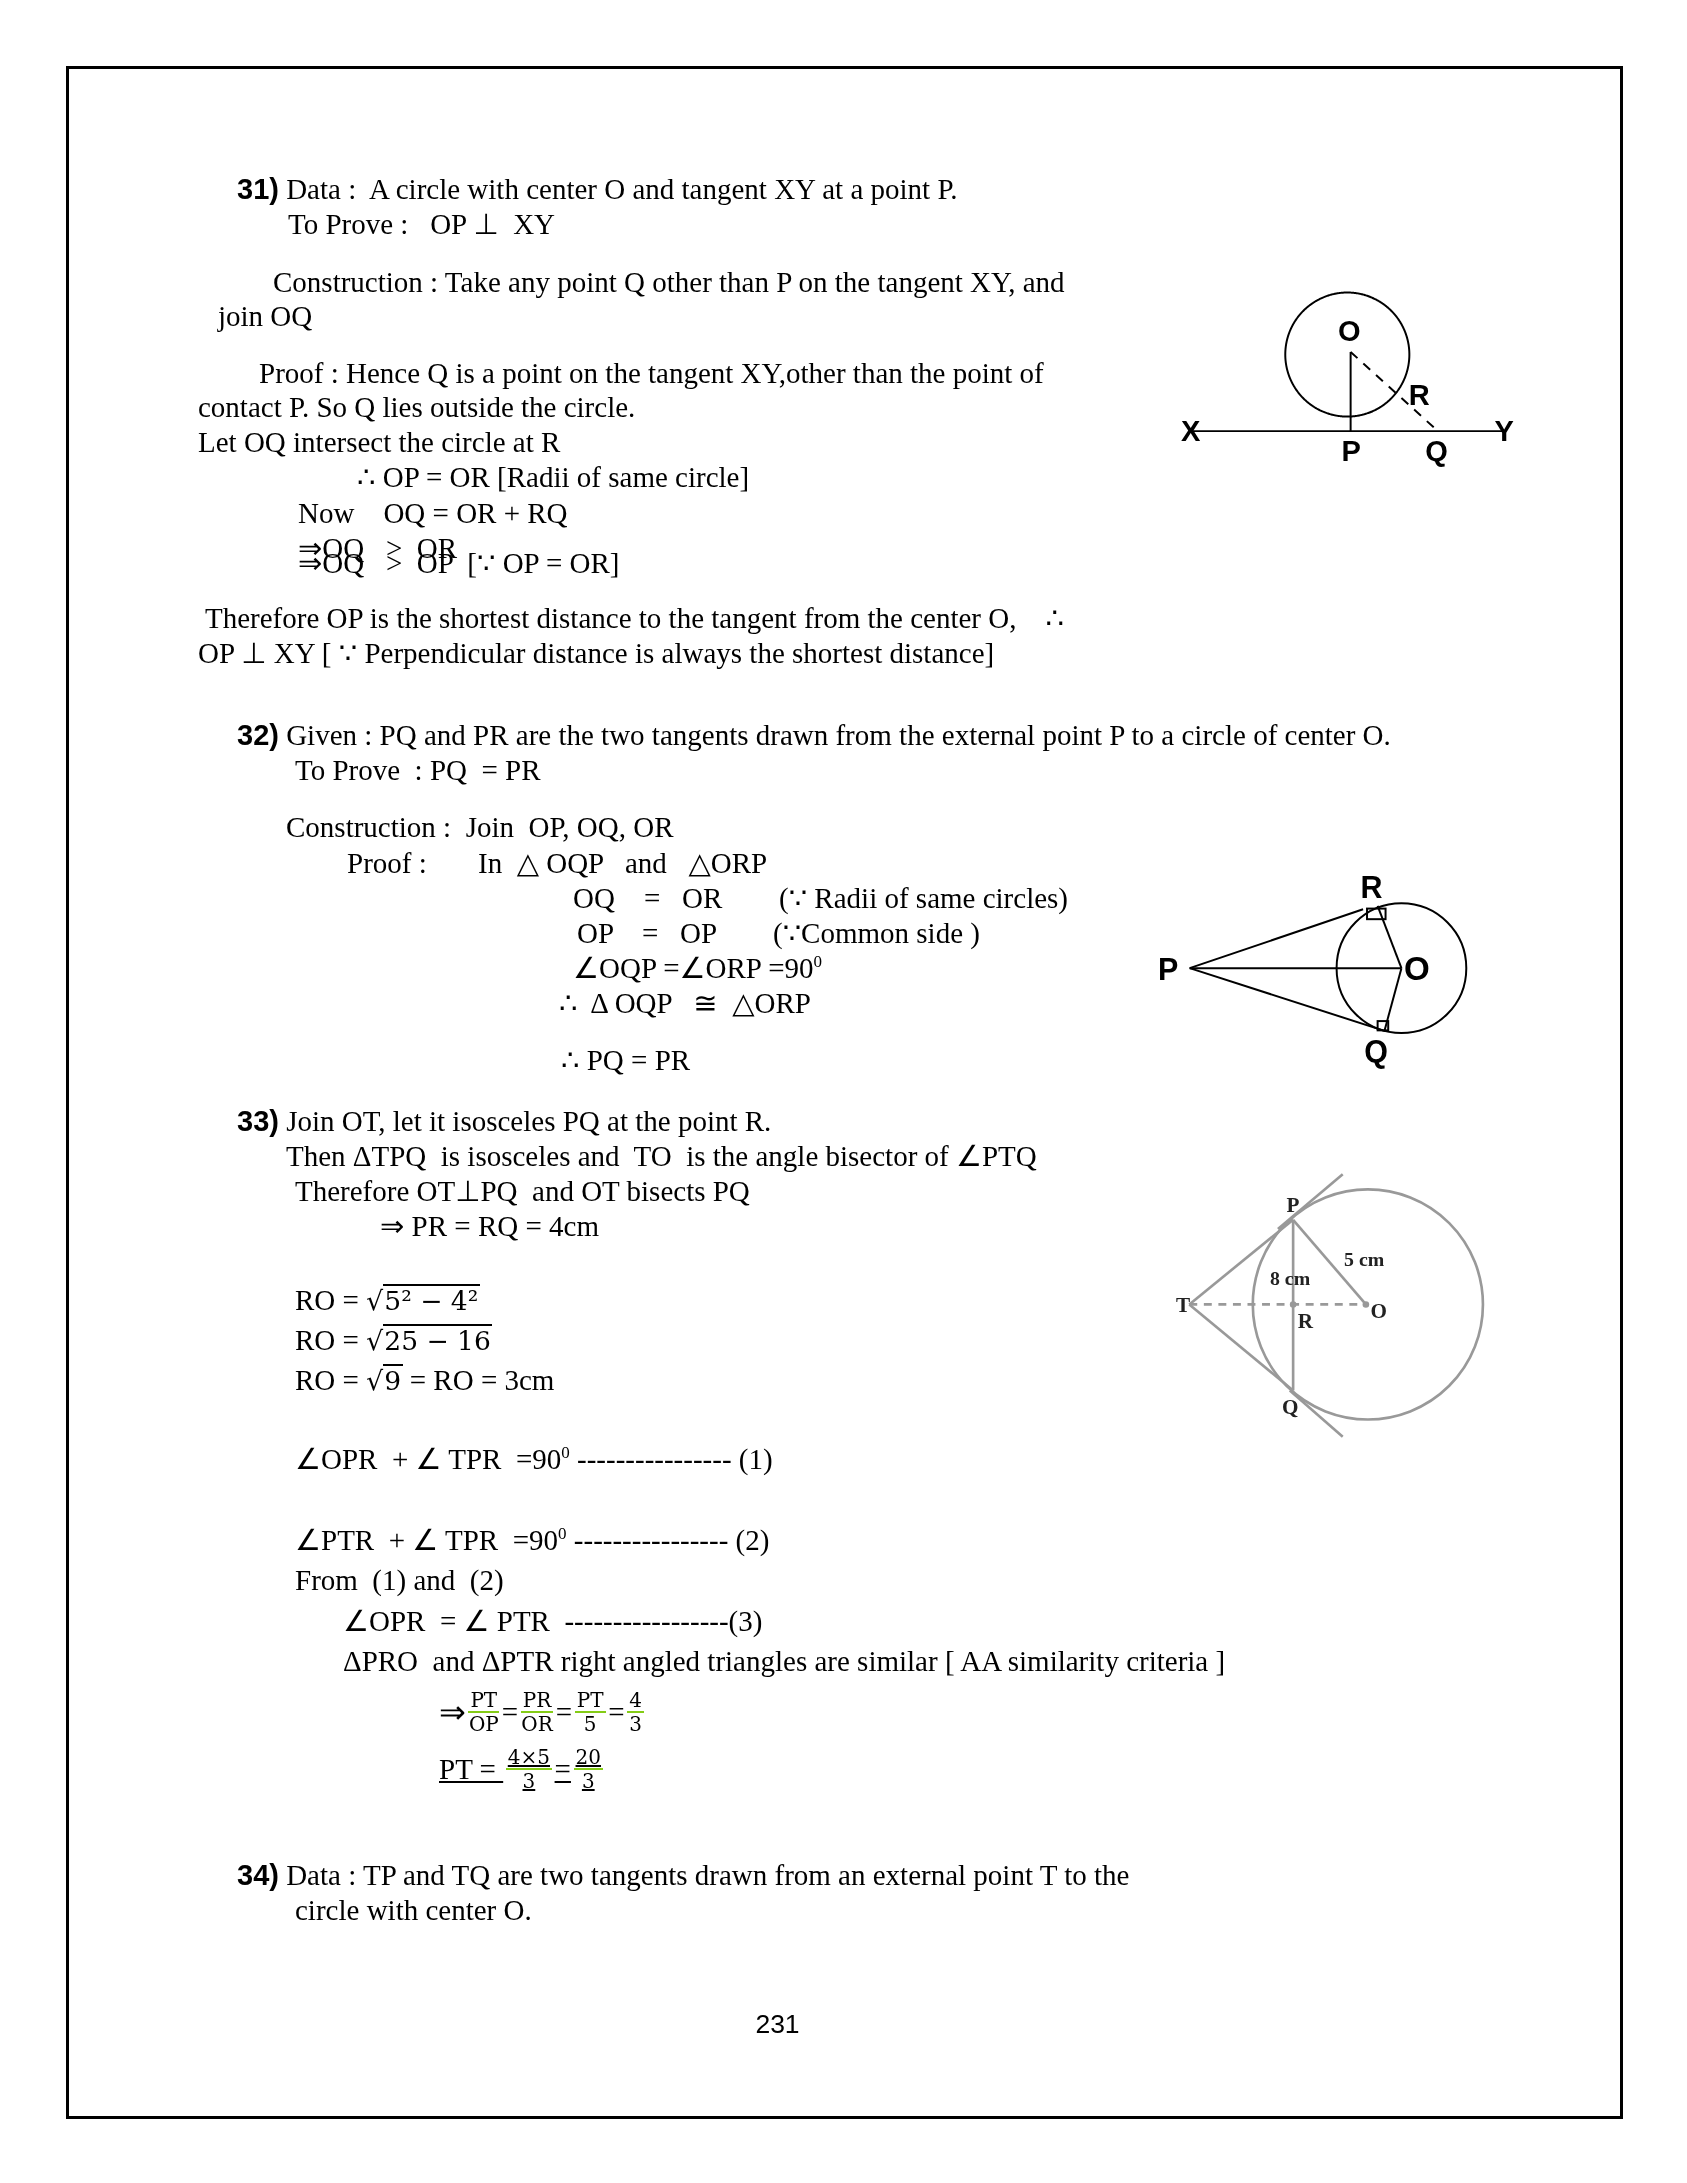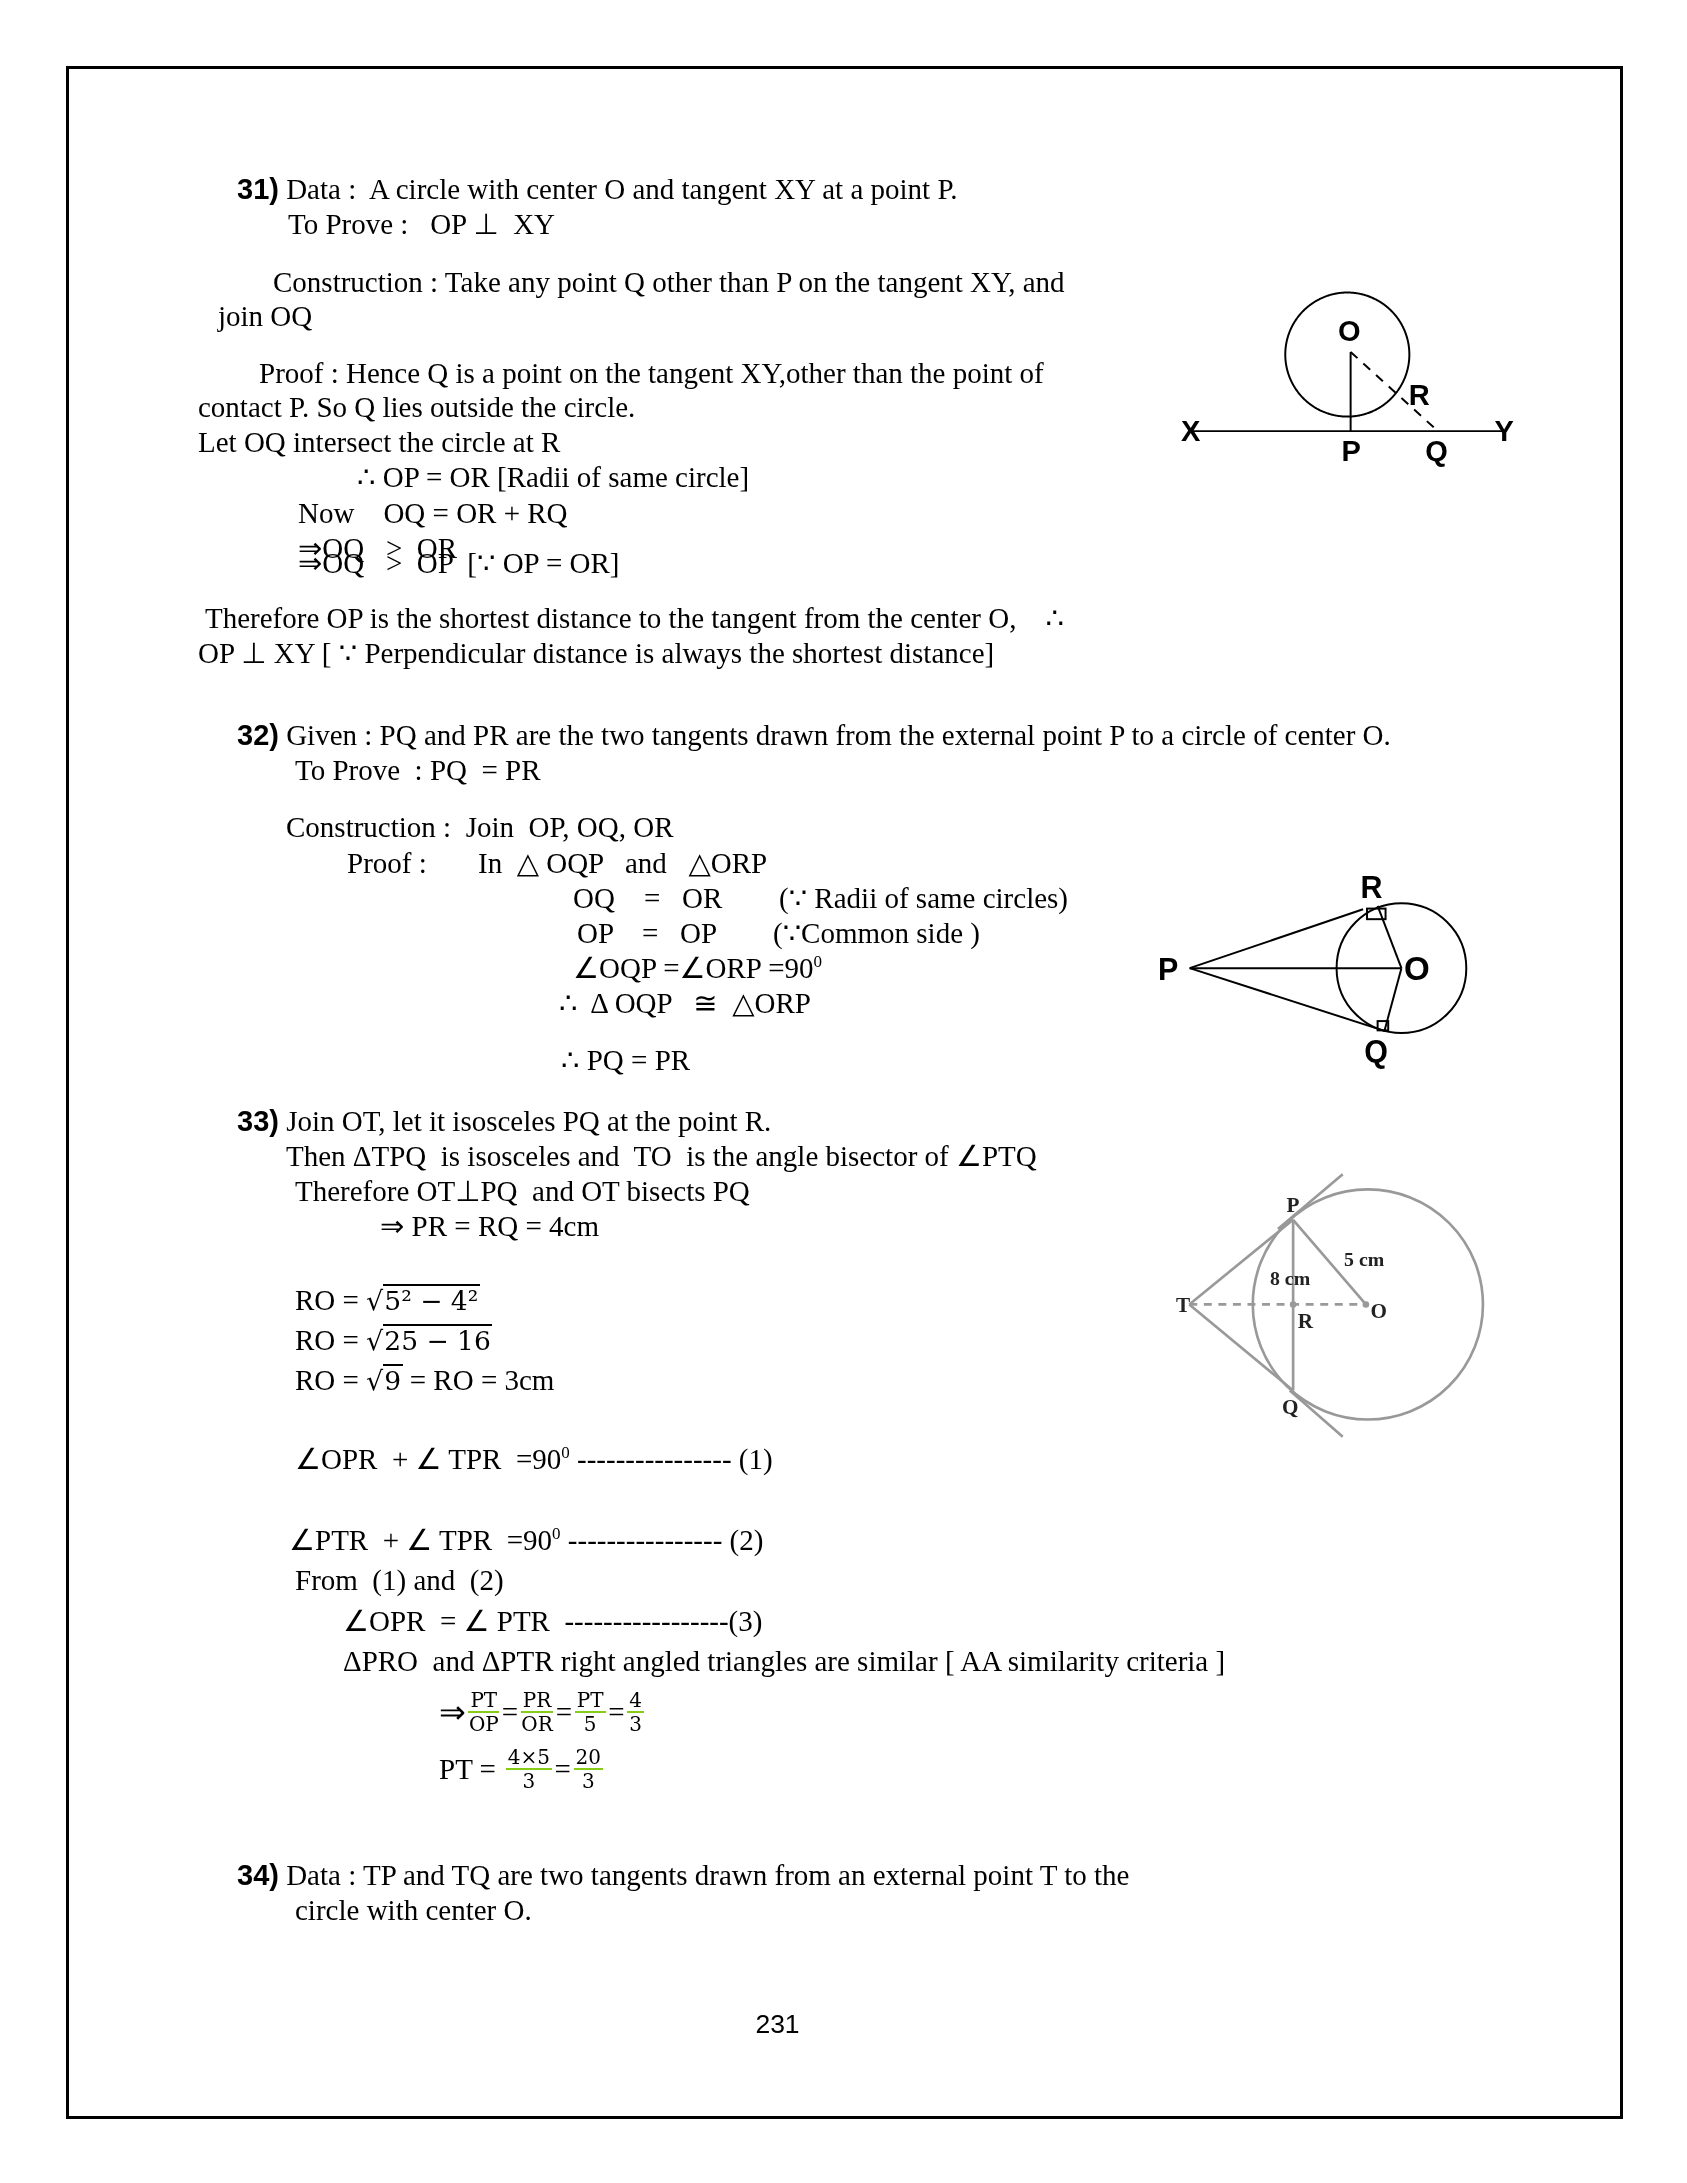--- a/index.html
+++ b/index.html
@@ -89,36 +89,36 @@
   <div class="ln" style="left:237px;top:1104px;"><span class="qn">33)</span><span> Join OT, let it isosceles PQ at the point R.</span></div>
   <div class="ln" style="left:286px;top:1139px;">Then ΔTPQ  is isosceles and  TO  is the angle bisector of ∠PTQ</div>
   <div class="ln" style="left:295px;top:1174px;">Therefore OT⊥PQ  and OT bisects PQ</div>
   <div class="ln" style="left:380px;top:1209px;">⇒ PR = RQ = 4cm</div>
 
   <div class="ln" style="left:295px;top:1283px;"><span>RO = </span><span class="math">√<span class="sqrt">5² − 4²</span></span></div>
   <div class="ln" style="left:295px;top:1323px;"><span>RO = </span><span class="math">√<span class="sqrt">25 − 16</span></span></div>
   <div class="ln" style="left:295px;top:1363px;"><span>RO = </span><span class="math">√<span class="sqrt">9</span></span><span> = RO = 3cm</span></div>
 
   <div class="ln" style="left:295px;top:1442px;"><span>∠OPR  + ∠ TPR  =90</span><sup>0</sup><span> ---------------- (1)</span></div>
-  <div class="ln" style="left:289px;top:1523px;font-family:Liberation Serif, serif;"><span>∠PTR  + ∠ TPR  =90</span><sup>0</sup><span> ---------------- (2)</span></div>
+  <div class="ln" style="left:295px;top:1523px;font-family:Liberation Serif, serif;"><span>∠PTR  + ∠ TPR  =90</span><sup>0</sup><span> ---------------- (2)</span></div>
   <div class="ln" style="left:295px;top:1563px;">From  (1) and  (2)</div>
   <div class="ln" style="left:343px;top:1604px;">∠OPR  = ∠ PTR  -----------------(3)</div>
   <div class="ln" style="left:343px;top:1644px;">ΔPRO  and ΔPTR right angled triangles are similar [ AA similarity criteria ]</div>
 
   <div class="ln" style="left:439px;top:1684px;height:56px;display:flex;align-items:center;">
     <span style="font-size:32px">⇒</span>
     <span class="frac"><span class="num">PT</span><span>OP</span></span>
     <span>=</span>
     <span class="frac"><span class="num">PR</span><span>OR</span></span>
     <span>=</span>
     <span class="frac"><span class="num">PT</span><span>5</span></span>
     <span>=</span>
     <span class="frac"><span class="num">4</span><span>3</span></span>
   </div>
-  <div class="ln" style="left:439px;top:1741px;height:56px;display:flex;align-items:center;">
+  <div class="ln" style="left:439px;top:1741px;height:56px;display:flex;align-items:center;text-decoration:underline;">
     <span>PT = </span>
     <span class="frac"><span class="num">4×5</span><span>3</span></span>
     <span>=</span>
     <span class="frac"><span class="num">20</span><span>3</span></span>
   </div>
 
   <svg style="left:1164px;top:1151px;" width="331" height="291" viewBox="0 0 500 440">
     <g stroke="#999" stroke-width="4" fill="none">
       <circle cx="308" cy="232" r="174"></circle>
       <line x1="38" y1="232" x2="195" y2="104"></line>

